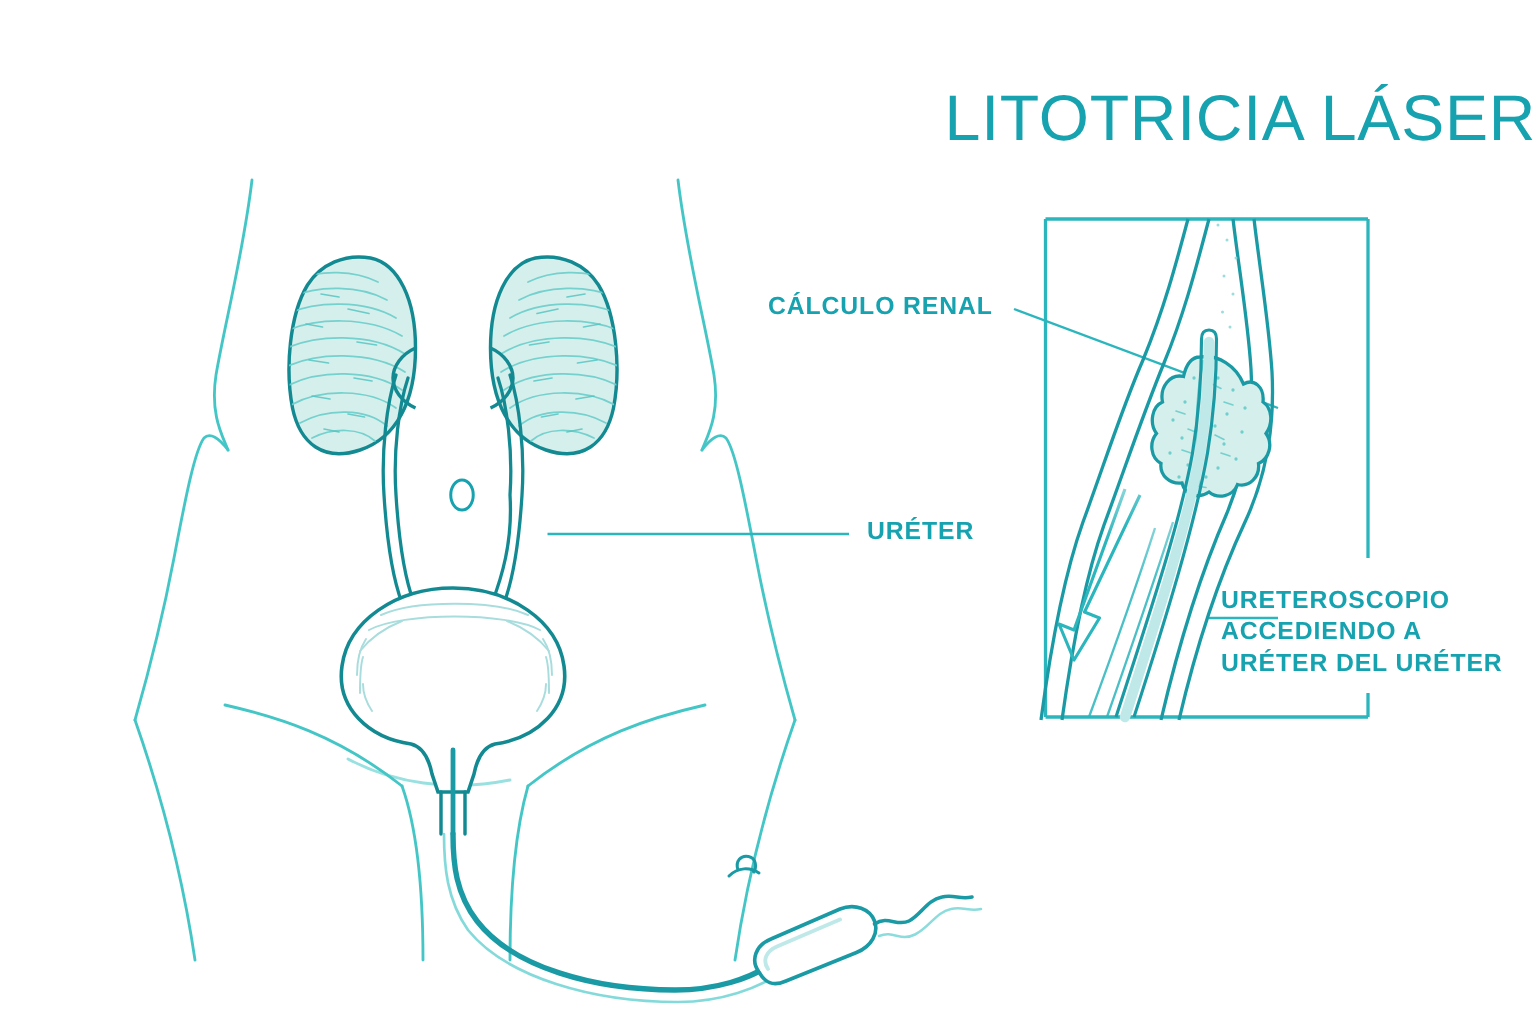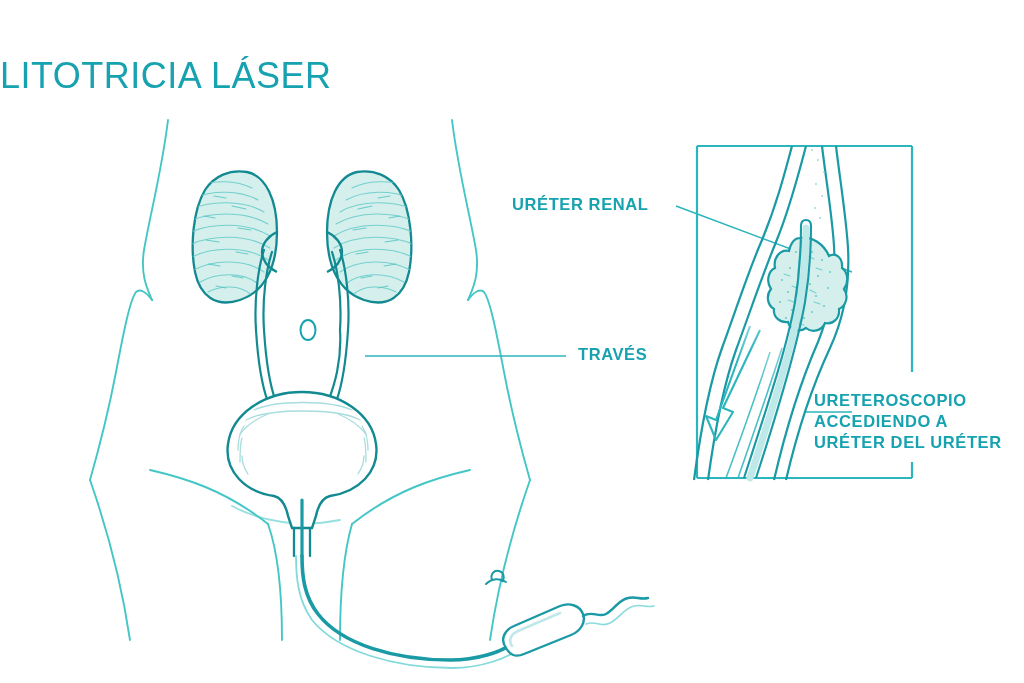--- a/index.html
+++ b/index.html
@@ -22,22 +22,22 @@
     left: 0;
     top: 0;
     width: 1024px;
     height: 683px;
   }
   .title {
     position: absolute;
     left: 0;
     top: 55px;
     width: 1024px;
-    text-align: left;
-    font-size: 36px;
+    text-align: right;
+    font-size: 43px;
     letter-spacing: 0.5px;
     color: #17a2b0;
     font-weight: 400;
   }
   .lbl {
     position: absolute;
     color: #17a2b0;
     font-weight: bold;
     font-size: 16.5px;
     letter-spacing: 0.6px;
@@ -321,19 +321,19 @@
           <circle cx="820" cy="218" r="1"></circle>
         <circle cx="812" cy="150" r="1"></circle>
       </g>
 
       <g fill="none" stroke="url(#fadeArrow)" stroke-width="2.1" stroke-linejoin="round">
         <path d="M760,330 L723,408 L733,412 L716,440 L706,416 L716,420 L750,326"></path>
       </g>
     </g>
   </svg>
 
-  <div class="lbl" id="label-calculo">URÉTER RENAL</div>
-  <div class="lbl" id="label-ureter">TRAVÉS</div>
+  <div class="lbl" id="label-calculo">CÁLCULO RENAL</div>
+  <div class="lbl" id="label-ureter">URÉTER</div>
   <div class="lbl" id="label-ureteroscopio">URETEROSCOPIO
 ACCEDIENDO A
 URÉTER DEL URÉTER</div>
 
 </div>
 
 </body></html>

